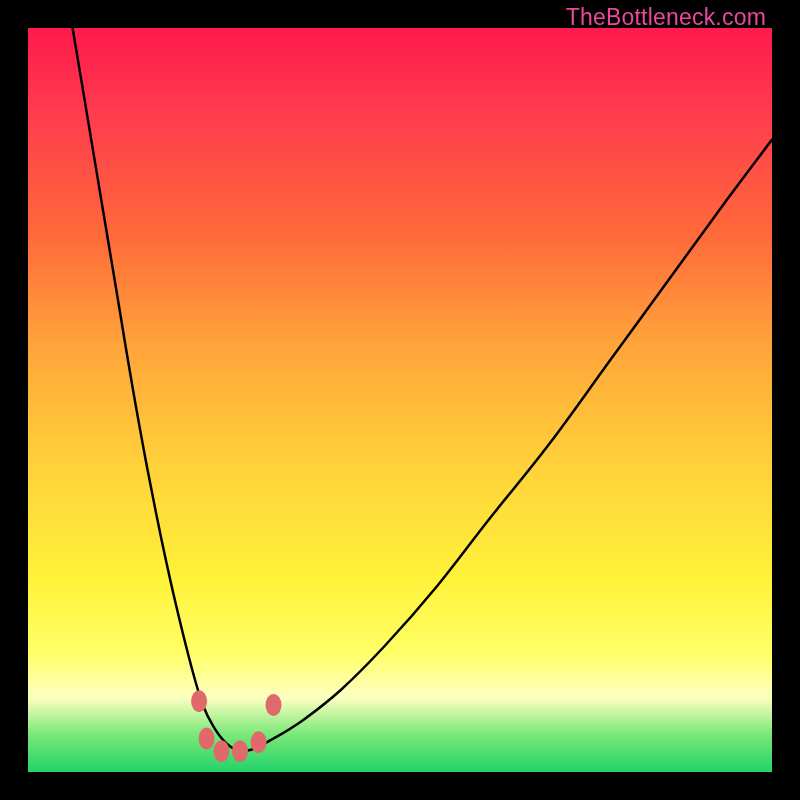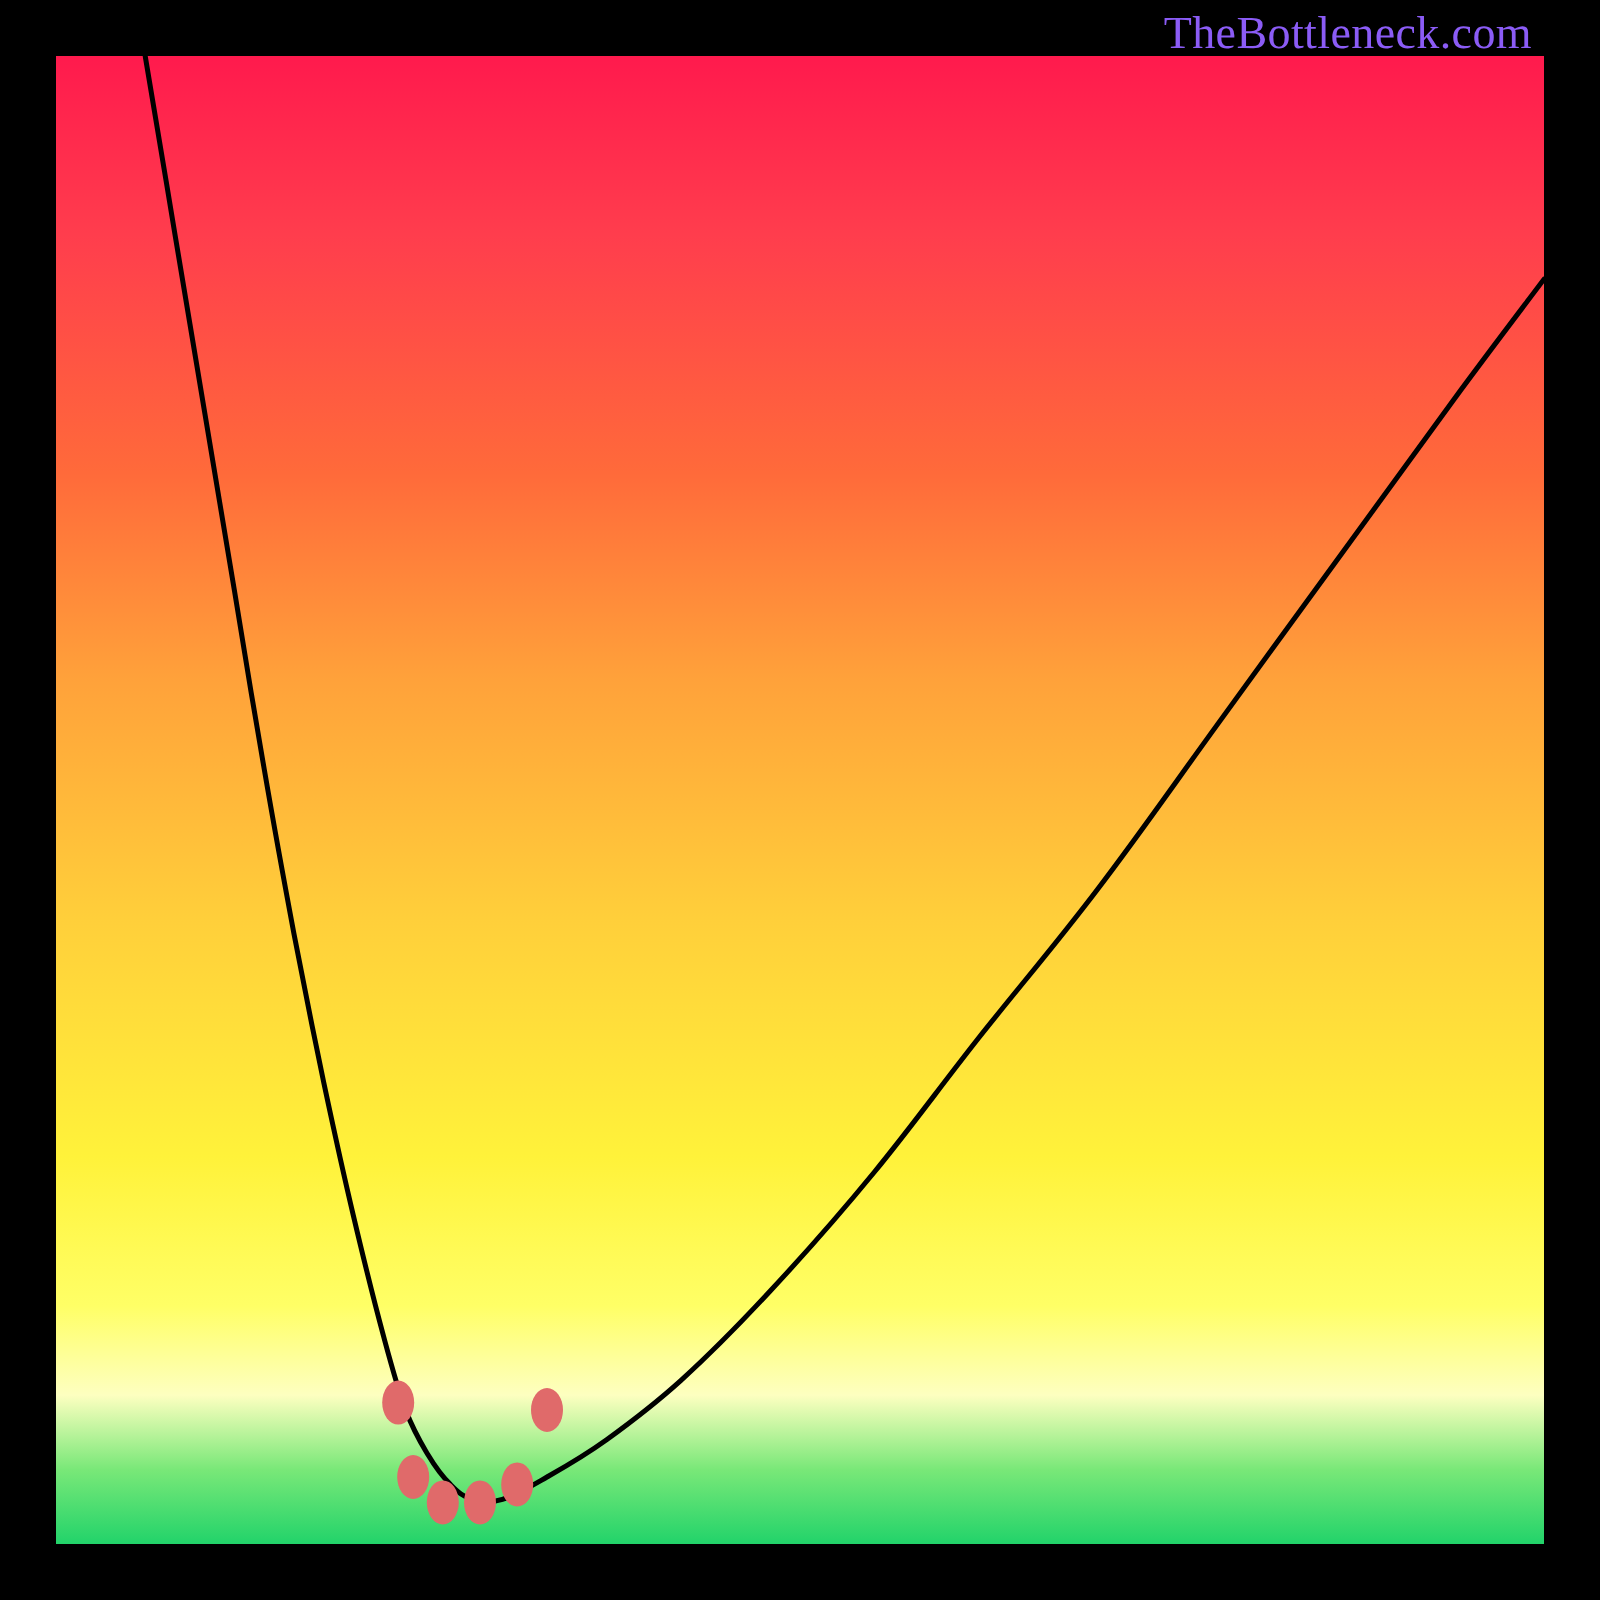--- a/index.html
+++ b/index.html
@@ -26,23 +26,23 @@
       #ffff66 84%,
       #fdffc0 90%,
       #79e878 95%,
       #22d36a 100%
     );
   }
   .watermark {
     position: absolute;
     top: 4px;
     right: 34px;
-    font-family: Liberation Serif, serif;
+    font-family: Liberation Sans, sans-serif;
     font-size: 23px;
-    color: #8b5cf6;
+    color: #ec4899;
     letter-spacing: 0.2px;
   }
   svg.curve {
     position: absolute;
     left: 0;
     top: 0;
   }
 </style>
 </head>
 <body>

